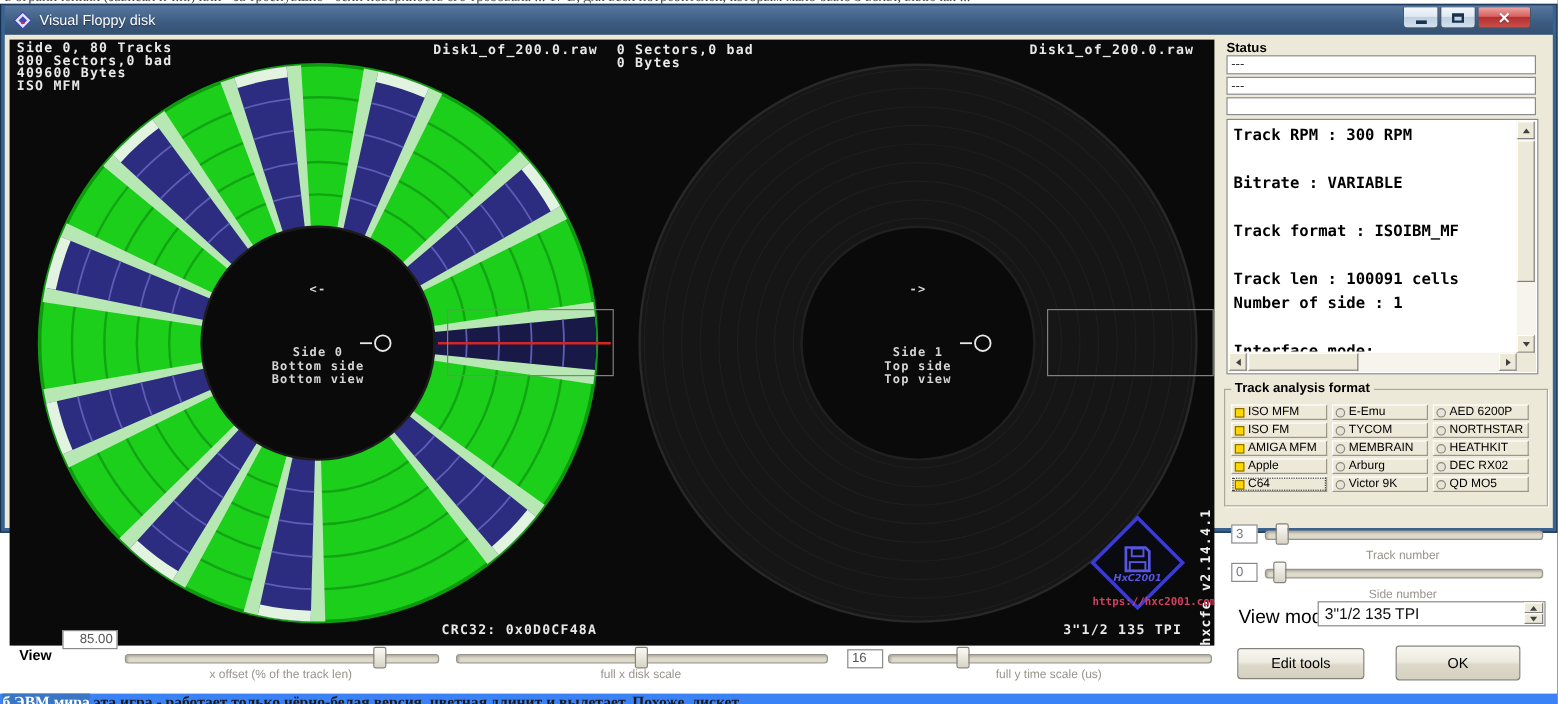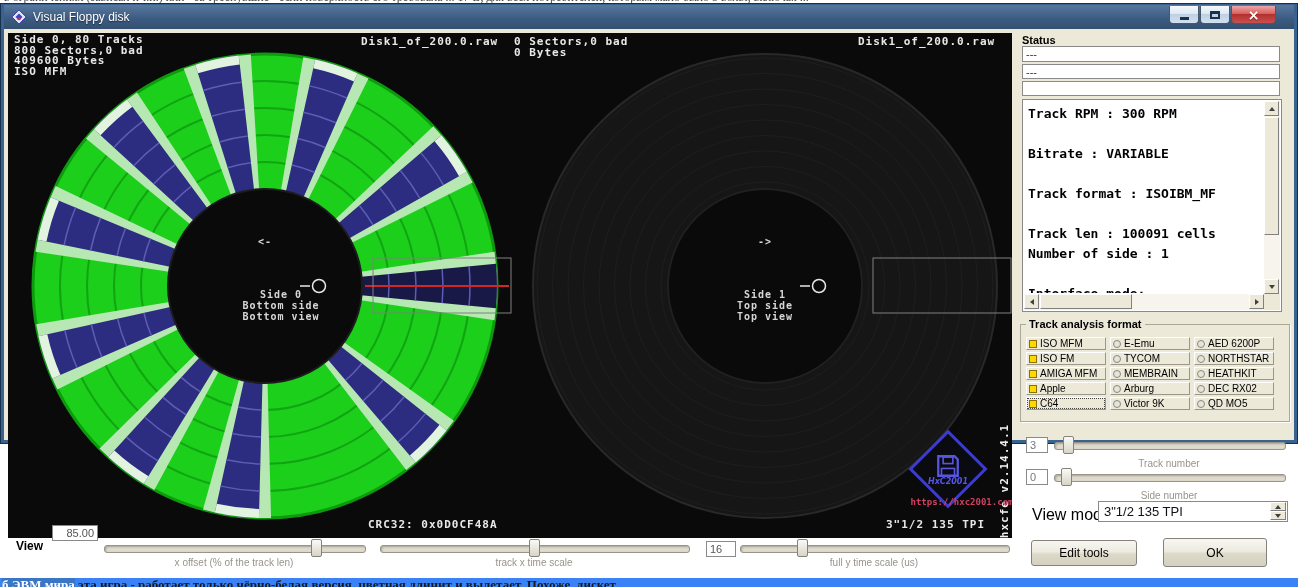--- a/index.html
+++ b/index.html
@@ -38,21 +38,21 @@
           letter-spacing:1px;white-space:pre;}
   .cvcenter{position:absolute;color:#d6d6d6;font:bold 10px/11px "DejaVu Sans Mono",monospace;
           letter-spacing:1px;white-space:pre;text-align:center;transform:translateX(-50%);}
   #side0info{left:6px;top:2px;}
   #fnleft{left:353px;top:4px;}
   #side1info{left:506px;top:4px;}
   #fnright{left:850px;top:4px;}
   #crc{left:360px;top:487px;}
   #media{left:878px;top:487px;}
   #arrowL{left:257px;top:203px;}
-  #centerL{left:273px;top:256px;}
+  #centerL{left:257px;top:256px;}
   #arrowR{left:757px;top:203px;}
   #centerR{left:757px;top:256px;}
   #libver{position:absolute;right:1px;top:360px;height:168px;color:#f0f0f0;
           font:bold 11px "DejaVu Sans Mono",monospace;letter-spacing:1px;
           writing-mode:vertical-rl;transform:rotate(180deg);}
   #hxclogo{position:absolute;left:912px;top:408px;width:56px;height:56px;transform:rotate(45deg);
            border:3px solid #3b3bd0;box-sizing:border-box;background:rgba(10,10,40,.25);}
   .logo-inner{width:100%;height:100%;transform:rotate(-45deg);display:flex;flex-direction:column;
               align-items:center;justify-content:center;}
   .logo-text{color:#5656e0;font:italic bold 8px "DejaVu Sans",sans-serif;margin-top:-2px;}
@@ -433,21 +433,21 @@
 
     <span class="blabel" id="view-label">View</span>
     <div class="tfield" id="xoffval">85.00</div>
     <div class="slider" id="sl-xoff">
       <div class="thumb" style="left:206px;"></div>
     </div>
     <div class="slabel" id="xofflabel">x offset (% of the track len)</div>
     <div class="slider" id="sl-xscale">
       <div class="thumb" style="left:148px;"></div>
     </div>
-    <div class="slabel" id="xscalelabel">track x time scale</div>
+    <div class="slabel" id="xscalelabel">full x disk scale</div>
     <div class="tfield" id="yscaleval">16</div>
     <div class="slider" id="sl-yscale">
       <div class="thumb" style="left:56px;"></div>
     </div>
     <div class="slabel" id="yscalelabel">full y time scale (us)</div>
 
   </div>
 </div>
 
 <div id="bg-bottom">

